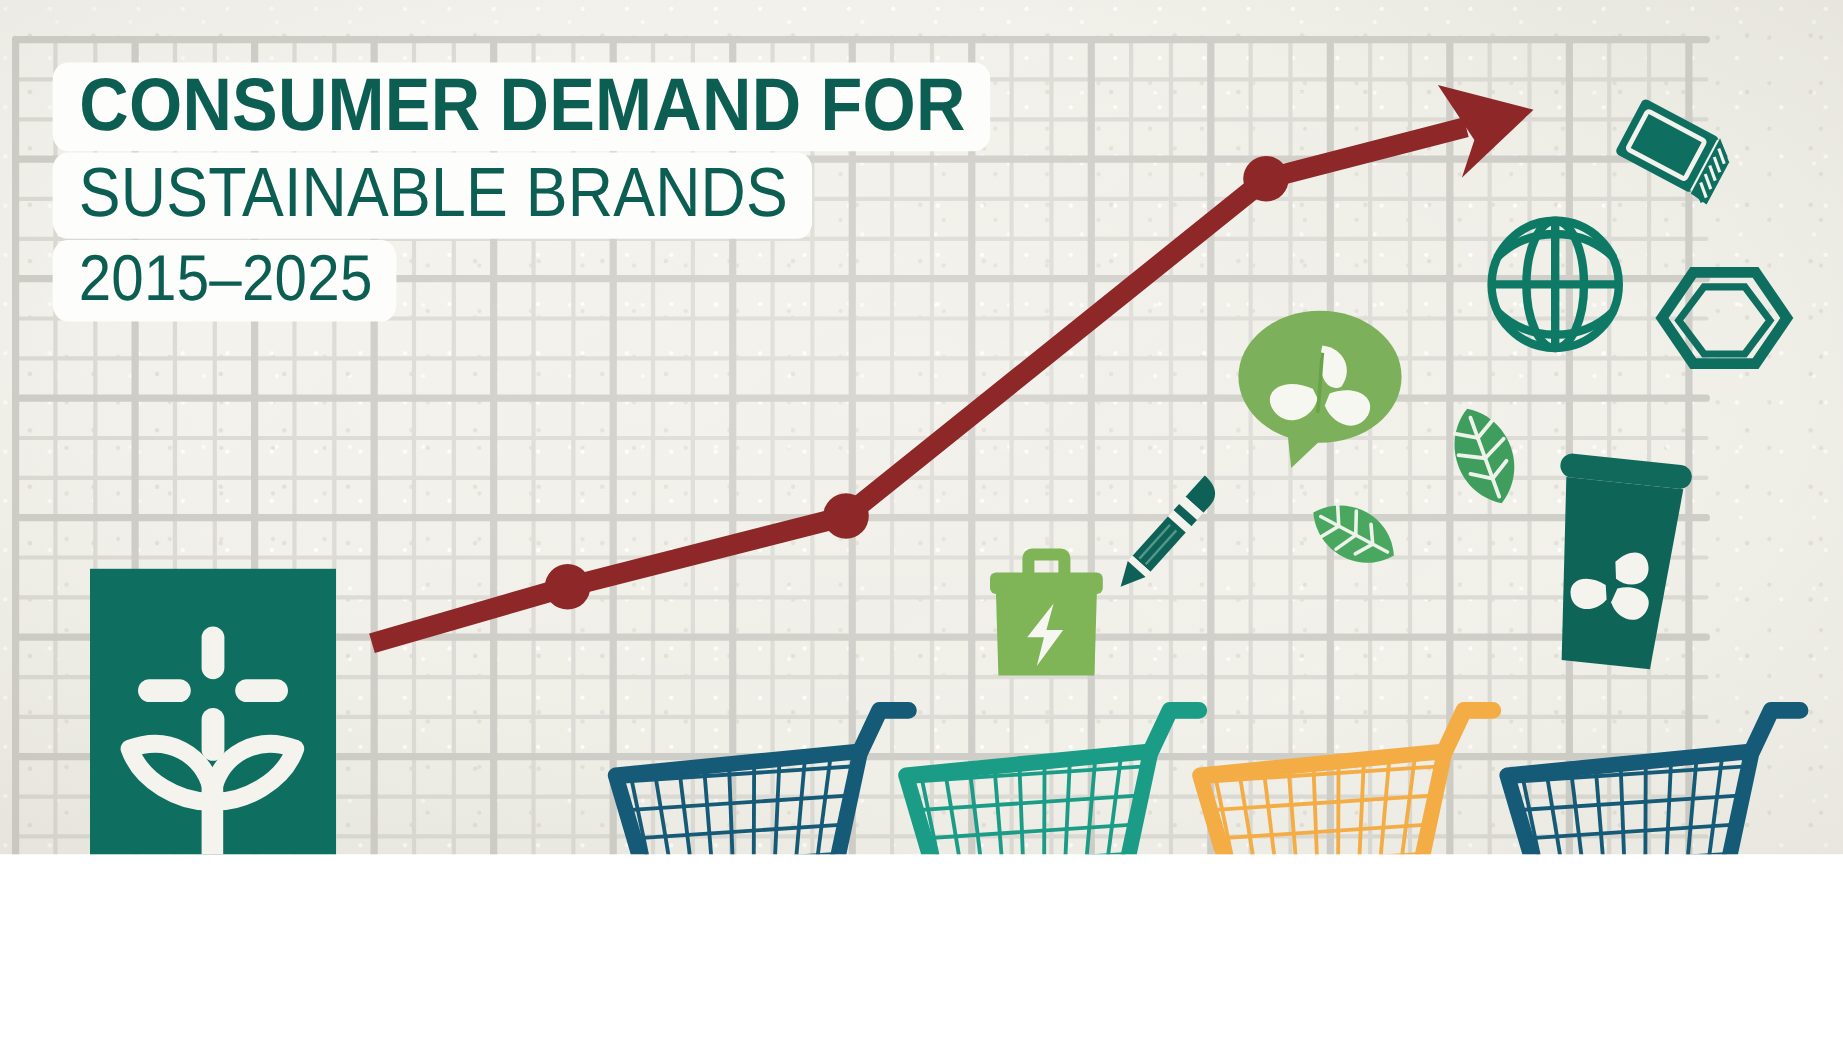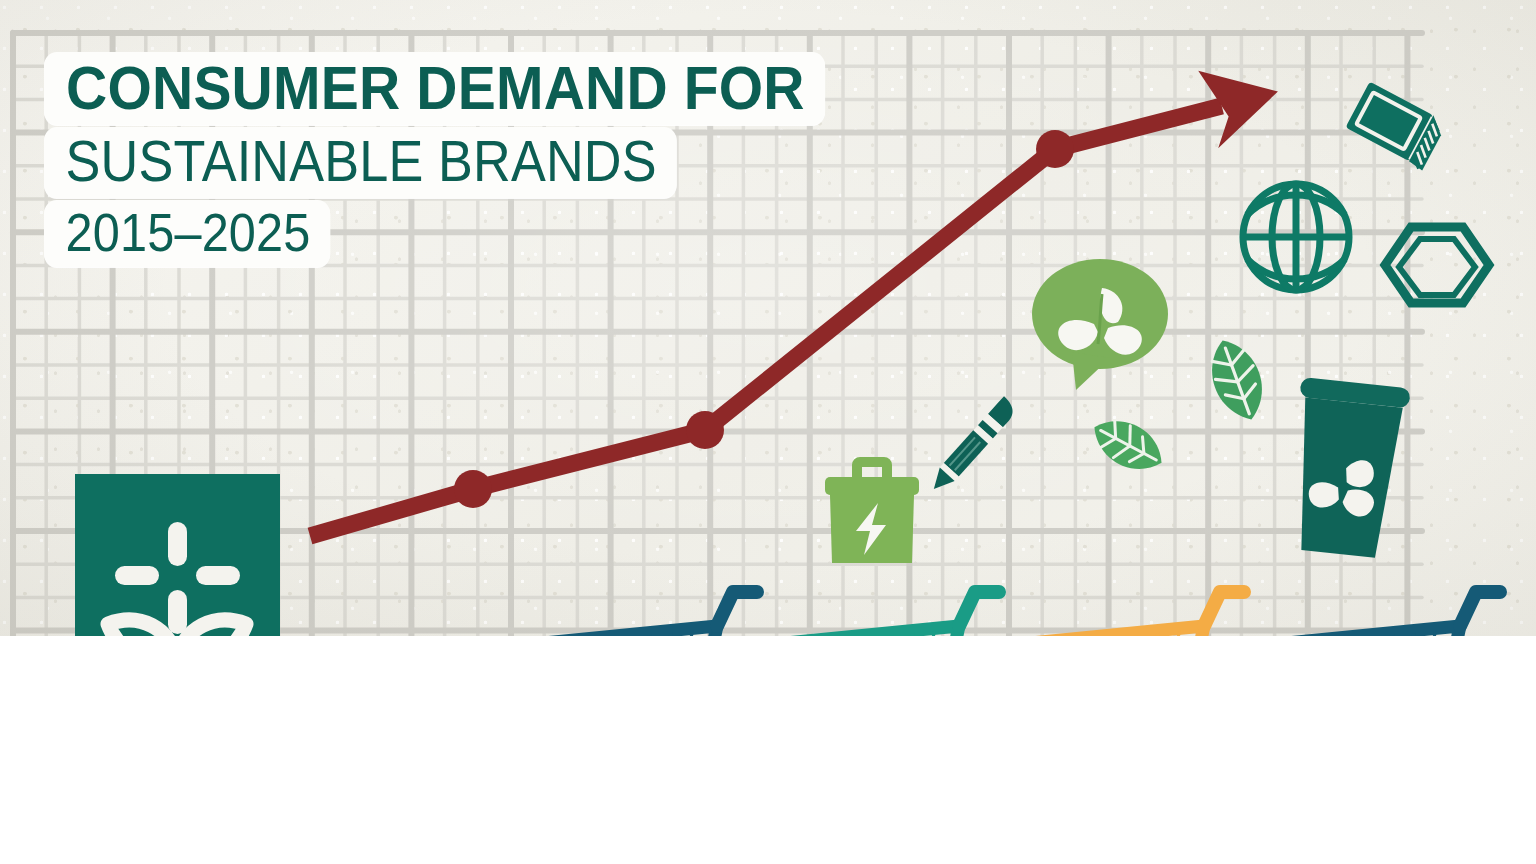--- a/index.html
+++ b/index.html
@@ -8,21 +8,21 @@
     padding: 0;
     background: #ffffff;
   }
   body {
     font-family: "Liberation Sans", sans-serif;
   }
 
   #infographic {
     position: relative;
     width: 1536px;
-    height: 636px;
+    height: 712px;
     overflow: hidden;
     background: #f3f2ec;
   }
 
   
   .paper-bg {
     position: absolute;
     inset: 0;
     background-color: #f3f2ec;
     background-image:

